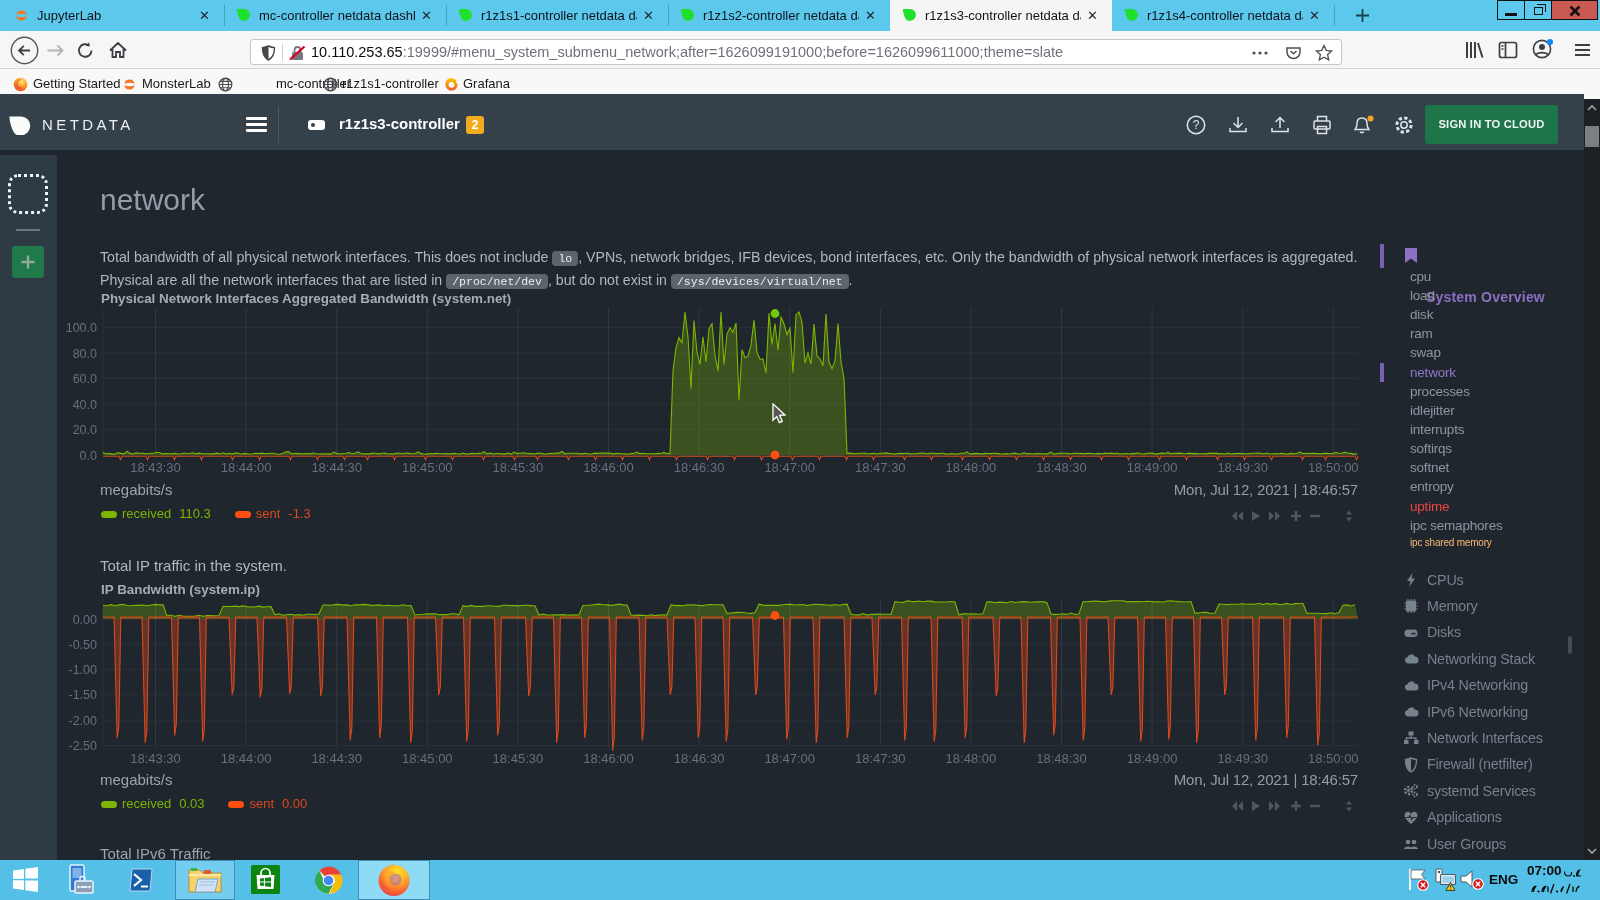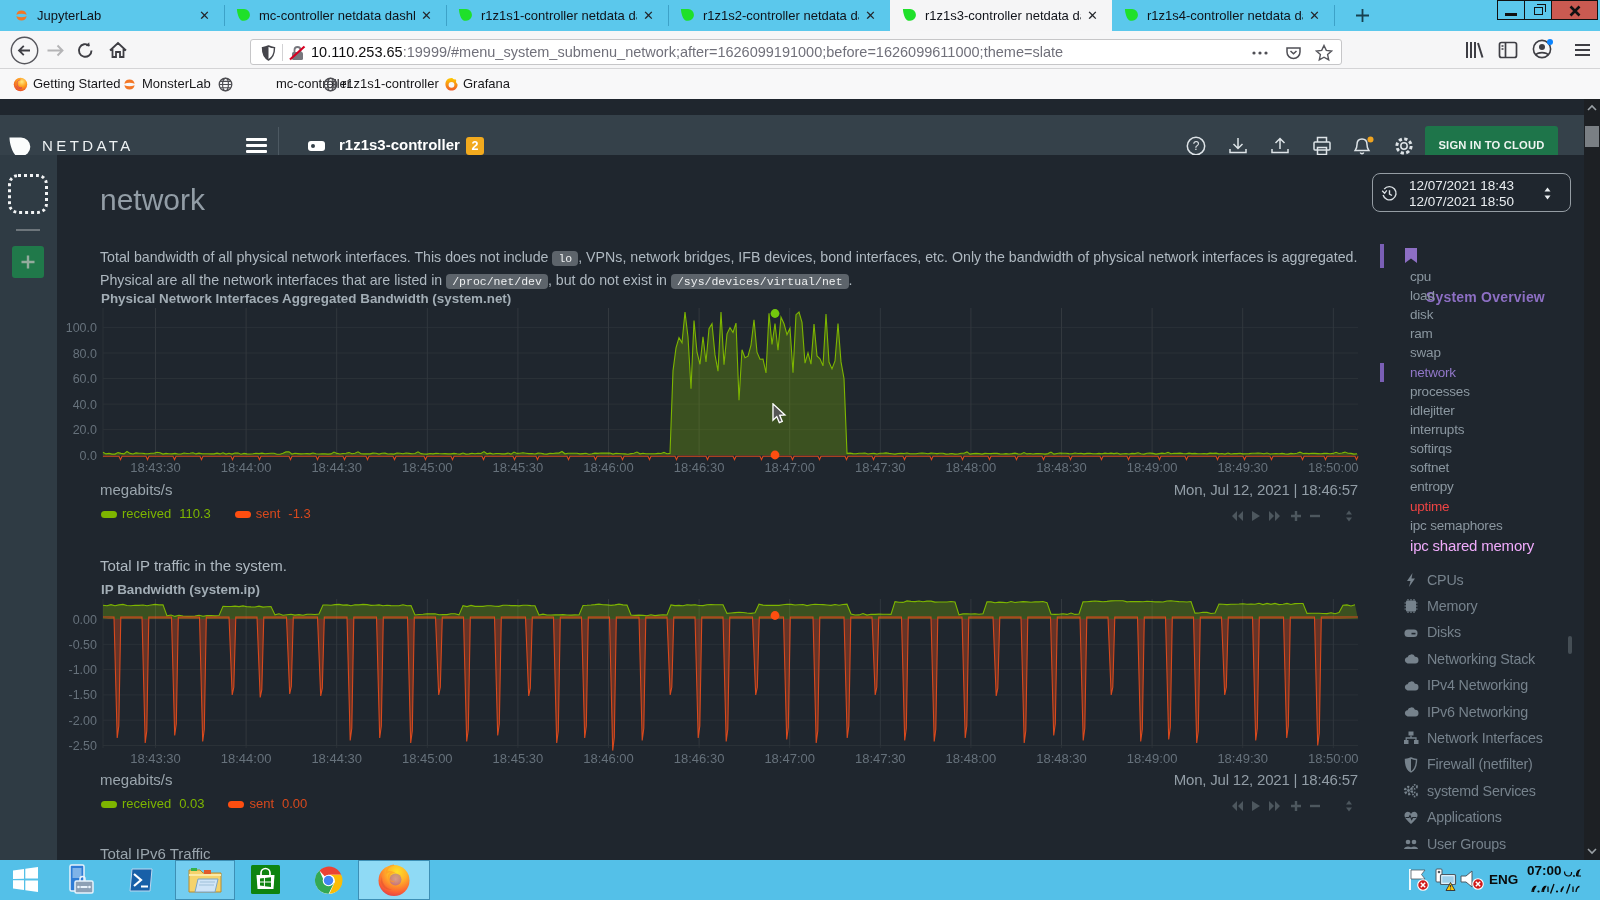--- a/index.html
+++ b/index.html
@@ -12,21 +12,21 @@
 .tab .tx { position:absolute; left:197px; top:8px; font-size:13px; color:#23262b; }
 .tabsep { position:absolute; top:5px; width:1px; height:21px; background:#3da2c8; }
 #navbar { position:absolute; left:0; top:31px; width:1600px; height:38px; background:#f6f6f7;
   border-bottom:1px solid #d4d4d6; }
 #bookmarks { position:absolute; left:0; top:69px; width:1600px; height:30px; background:#f8f8f9; }
 .bm { position:absolute; top:0; height:30px; font-size:13px; color:#17171a; line-height:30px; }
 #urlbar { position:absolute; left:250px; top:8px; width:1092px; height:26px; background:#fff;
   border:1px solid #c6c6c8; border-radius:3px; }
 .urltext { position:absolute; left:60px; top:4px; font-size:14.5px; color:#0c0c0d; white-space:nowrap; }
 .urltext .dim { color:#70707a; }
-#ndheader { position:absolute; left:0; top:115px; width:1584px; height:56px; background:#35414a; }
+#ndheader { position:absolute; left:0; top:94px; width:1584px; height:56px; background:#35414a; }
 #ndlogo-txt { position:absolute; left:42px; top:22px; font-size:15px; letter-spacing:3.4px;
   color:#edf1f3; }
 #nodename { position:absolute; left:339px; top:21px; font-size:15px; font-weight:bold; color:#fff; }
 #badge2 { position:absolute; left:466px; top:22px; width:18px; height:18px; background:#f2aa1e;
   border-radius:3px; color:#fff; font-size:12.5px; font-weight:bold; text-align:center; line-height:18px; }
 #signin { position:absolute; left:1425px; top:11px; width:133px; height:39px; background:#1e754a;
   border-radius:3px; color:#eef4f0; font-size:11.2px; font-weight:bold; text-align:center;
   line-height:39px; letter-spacing:0.2px; }
 #lsidebar { position:absolute; left:0; top:155px; width:57px; height:705px; background:#2f3b44; }
 #dotbox { position:absolute; left:8px; top:19px; width:40px; height:40px; border:3px dotted #f2f4f5;
@@ -263,32 +263,20 @@
 <div id="lsidebar">
     <div id="dotbox"></div>
     <div id="sbline"></div>
     <div id="plusbox">
       <svg style="position:absolute;left:7px;top:7px;" width="18" height="18" viewBox="0 0 18 18">
         <path d="M9 2.5 V15.5 M2.5 9 H15.5" stroke="#93ab9d" stroke-width="2.4"></path>
       </svg>
     </div>
   </div>
 <div id="main">
-<div id="dtpick">
-      <svg style="position:absolute;left:8px;top:11px;" width="17" height="17" viewBox="0 0 17 17">
-        <path d="M2.1 10 A6.6 6.6 0 1 0 3.2 4.2" fill="none" stroke="#dbe1e5" stroke-width="1.4"></path>
-        <path d="M1.2 5.8 L3.6 8.3 L5.8 5.3" fill="none" stroke="#dbe1e5" stroke-width="1.3"></path>
-        <path d="M8.5 5.2 V9 L11 10.5" fill="none" stroke="#dbe1e5" stroke-width="1.4"></path>
-      </svg>
-      <div style="position:absolute;left:36px;top:4px;font-size:13.5px;color:#e9edf0;line-height:16px;">12/07/2021 18:43<br>12/07/2021 18:50</div>
-      <svg style="position:absolute;left:170px;top:13px;" width="9" height="13" viewBox="0 0 9 13">
-        <path d="M4.5 0.5 L7.5 4.5 H1.5 Z" fill="#e9edf0"></path>
-        <path d="M4.5 12.5 L7.5 8.5 H1.5 Z" fill="#e9edf0"></path>
-      </svg>
-    </div>
 <h1 class="nw">network</h1>
 <div class="para">Total bandwidth of all physical network interfaces. This does not include <code>lo</code>, VPNs, network bridges, IFB devices, bond interfaces, etc. Only the bandwidth of physical network interfaces is aggregated.<br>Physical are all the network interfaces that are listed in <code>/proc/net/dev</code>, but do not exist in <code>/sys/devices/virtual/net</code>.</div>
 </div>
 <div class="ctitle" style="top:446px;left:0;"></div>
 <div class="abs" style="left:101px;top:291px;font-size:13.4px;font-weight:bold;color:#a2adb5;">Physical Network Interfaces Aggregated Bandwidth (system.net)</div>
 <svg class="svgabs" style="left:57px;top:306px;" width="1308" height="172" viewBox="57 306 1308 172">
     <path d="M155.5 308 V457.7" stroke="#2a3137" stroke-width="1"></path>
     <path d="M246.1 308 V457.7" stroke="#2a3137" stroke-width="1"></path>
     <path d="M336.7 308 V457.7" stroke="#2a3137" stroke-width="1"></path>
     <path d="M427.3 308 V457.7" stroke="#2a3137" stroke-width="1"></path>
@@ -452,21 +440,21 @@
 <div class="abs" style="left:1410px;top:345.4px;font-size:13.5px;letter-spacing:-0.2px;color:#8b97a0;white-space:nowrap;">swap</div>
 <div class="abs" style="left:1410px;top:364.5px;font-size:13.5px;letter-spacing:-0.2px;color:#9177c8;white-space:nowrap;">network</div>
 <div class="abs" style="left:1410px;top:383.7px;font-size:13.5px;letter-spacing:-0.2px;color:#8b97a0;white-space:nowrap;">processes</div>
 <div class="abs" style="left:1410px;top:402.8px;font-size:13.5px;letter-spacing:-0.2px;color:#8b97a0;white-space:nowrap;">idlejitter</div>
 <div class="abs" style="left:1410px;top:422.0px;font-size:13.5px;letter-spacing:-0.2px;color:#8b97a0;white-space:nowrap;">interrupts</div>
 <div class="abs" style="left:1410px;top:441.1px;font-size:13.5px;letter-spacing:-0.2px;color:#8b97a0;white-space:nowrap;">softirqs</div>
 <div class="abs" style="left:1410px;top:460.3px;font-size:13.5px;letter-spacing:-0.2px;color:#8b97a0;white-space:nowrap;">softnet</div>
 <div class="abs" style="left:1410px;top:479.4px;font-size:13.5px;letter-spacing:-0.2px;color:#8b97a0;white-space:nowrap;">entropy</div>
 <div class="abs" style="left:1410px;top:498.6px;font-size:13.5px;letter-spacing:-0.2px;color:#ef4444;white-space:nowrap;">uptime</div>
 <div class="abs" style="left:1410px;top:517.7px;font-size:13.5px;letter-spacing:-0.2px;color:#8b97a0;white-space:nowrap;">ipc semaphores</div>
-<div class="abs" style="left:1410px;top:536.9px;font-size:15px;letter-spacing:-0.2px;color:#f0abfc;white-space:nowrap;">ipc shared memory</div>
+<div class="abs" style="left:1410px;top:536.9px;font-size:10px;letter-spacing:-0.2px;color:#fdba74;white-space:nowrap;">ipc shared memory</div>
 <div class="abs" style="left:1403px;top:572px;width:16px;height:16px;"><svg width="16" height="16" viewBox="0 0 16 16">
       <path d="M9.5 1 L4 9 H7.5 L6 15 L12 6.5 H8.5 Z" fill="#76828c"></path>
     </svg></div>
 <div class="abs" style="left:1427px;top:571.5px;font-size:14.3px;letter-spacing:-0.2px;color:#76828c;white-space:nowrap;">CPUs</div>
 <div class="abs" style="left:1403px;top:598px;width:16px;height:16px;"><svg width="16" height="16" viewBox="0 0 16 16">
       <rect x="3" y="2.5" width="10" height="11" rx="1" fill="#76828c"></rect>
       <path d="M5 1 V2.5 M8 1 V2.5 M11 1 V2.5 M5 13.5 V15 M8 13.5 V15 M11 13.5 V15 M1.5 5 H3 M1.5 8 H3 M1.5 11 H3 M13 5 H14.5 M13 8 H14.5 M13 11 H14.5" stroke="#76828c" stroke-width="1.2"></path>
     </svg></div>
 <div class="abs" style="left:1427px;top:597.9px;font-size:14.3px;letter-spacing:-0.2px;color:#76828c;white-space:nowrap;">Memory</div>
 <div class="abs" style="left:1403px;top:625px;width:16px;height:16px;"><svg width="16" height="16" viewBox="0 0 16 16">

